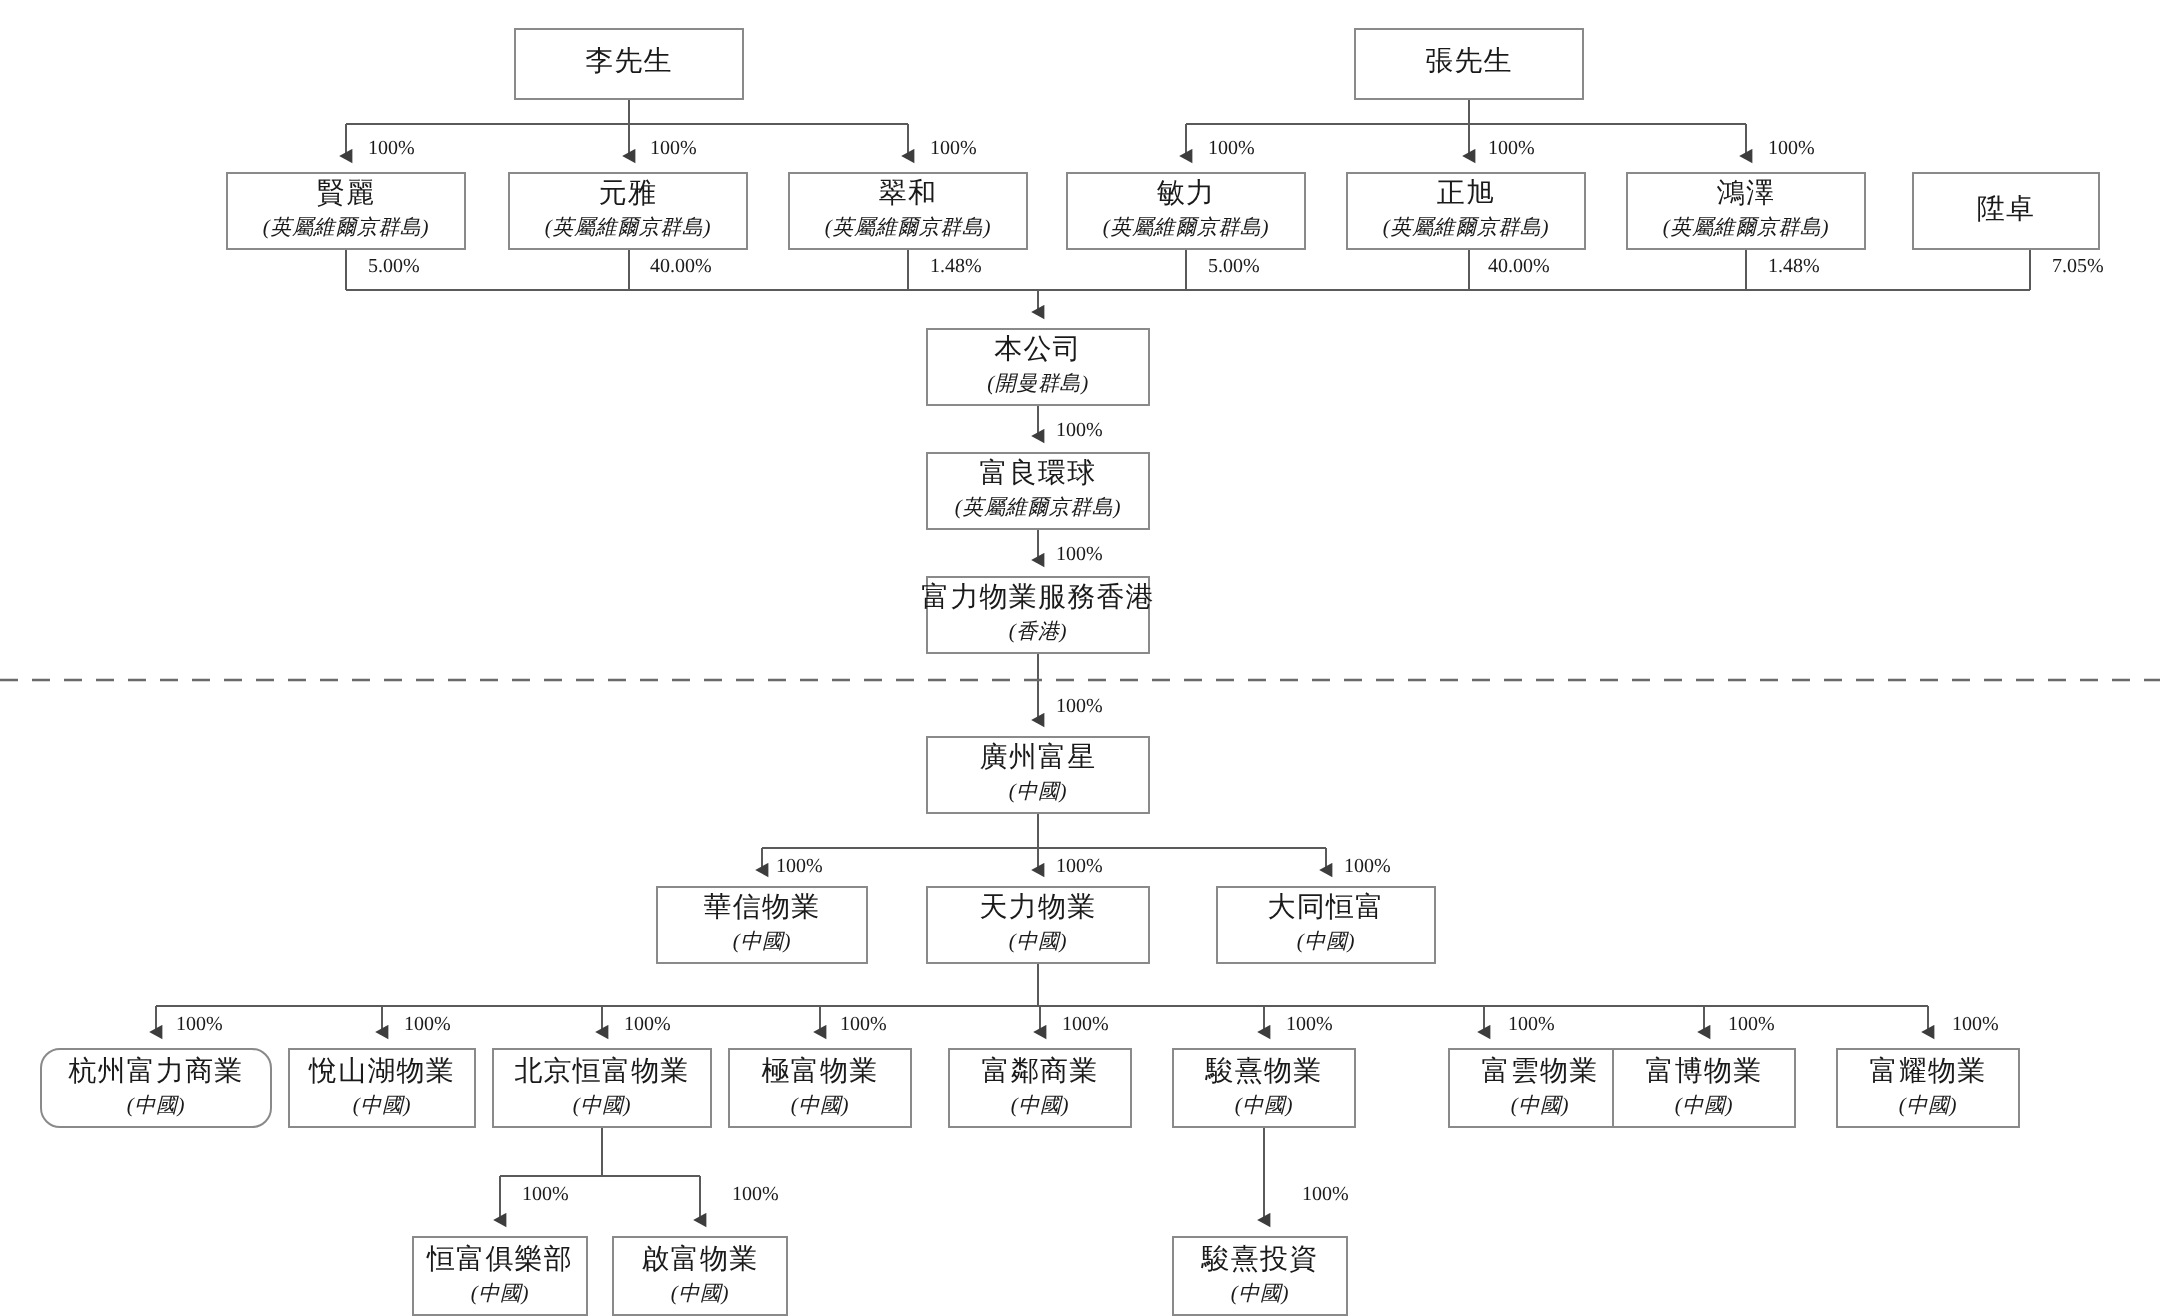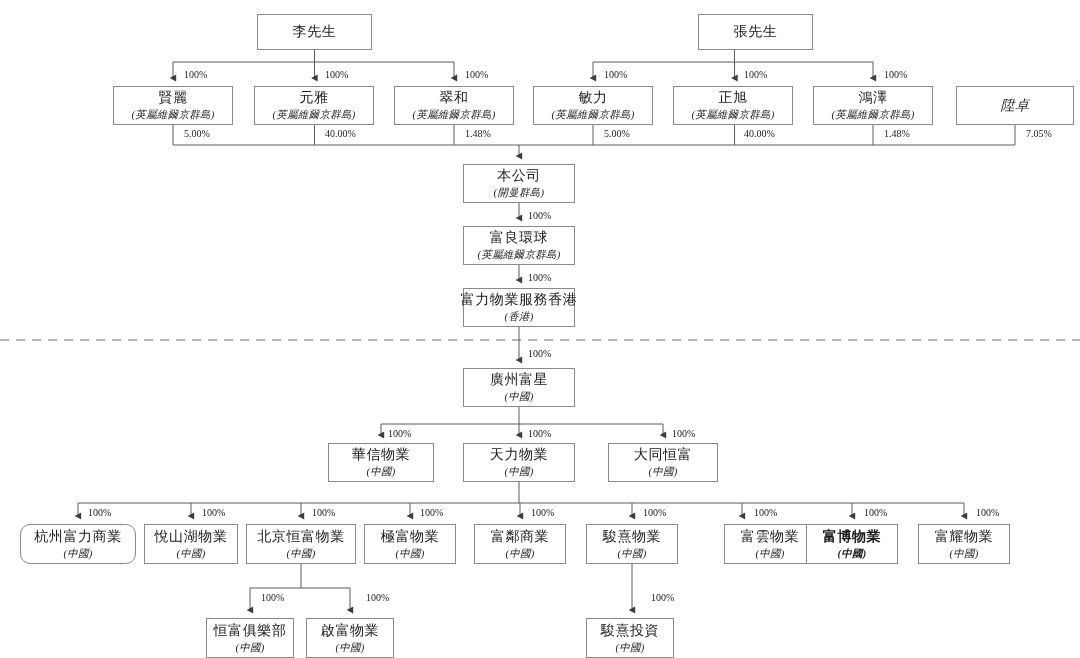--- a/index.html
+++ b/index.html
@@ -125,21 +125,21 @@
 
       <path d="M632,564 L632,610" marker-end="url(#arrow)"></path>
 
     </g>
   </svg>
 
   <div id="node-layer">
       <div class="node-box" style="left: 257px; top: 14px; width: 115px; height: 36px;">
         <div class="node-name">李先生</div>
       </div>
-      <div class="node-box" style="left: 698px; top: 14px; width: 115px; height: 36px;">
+      <div class="node-box" style="left: 677px; top: 14px; width: 115px; height: 36px;">
         <div class="node-name">張先生</div>
       </div>
       <div class="node-box" style="left: 113px; top: 86px; width: 120px; height: 39px;">
         <div class="node-name">賢麗</div>
         <div class="node-place">(英屬維爾京群島)</div>
       </div>
       <div class="node-box" style="left: 254px; top: 86px; width: 120px; height: 39px;">
         <div class="node-name">元雅</div>
         <div class="node-place">(英屬維爾京群島)</div>
       </div>
@@ -152,21 +152,21 @@
         <div class="node-place">(英屬維爾京群島)</div>
       </div>
       <div class="node-box" style="left: 673px; top: 86px; width: 120px; height: 39px;">
         <div class="node-name">正旭</div>
         <div class="node-place">(英屬維爾京群島)</div>
       </div>
       <div class="node-box" style="left: 813px; top: 86px; width: 120px; height: 39px;">
         <div class="node-name">鴻澤</div>
         <div class="node-place">(英屬維爾京群島)</div>
       </div>
-      <div class="node-box" style="left: 956px; top: 86px; width: 118px; height: 39px; font-style: italic;">
+      <div class="node-box" style="left: 956px; top: 86px; width: 94px; height: 39px;">
         <div class="node-name">陞卓</div>
       </div>
       <div class="node-box" style="left: 463px; top: 164px; width: 112px; height: 39px;">
         <div class="node-name">本公司</div>
         <div class="node-place">(開曼群島)</div>
       </div>
       <div class="node-box" style="left: 463px; top: 226px; width: 112px; height: 39px;">
         <div class="node-name">富良環球</div>
         <div class="node-place">(英屬維爾京群島)</div>
       </div>
@@ -211,21 +211,21 @@
         <div class="node-place">(中國)</div>
       </div>
       <div class="node-box" style="left: 586px; top: 524px; width: 92px; height: 40px;">
         <div class="node-name">駿熹物業</div>
         <div class="node-place">(中國)</div>
       </div>
       <div class="node-box" style="left: 696px; top: 524px; width: 92px; height: 40px; margin-left: 28px;">
         <div class="node-name">富雲物業</div>
         <div class="node-place">(中國)</div>
       </div>
-      <div class="node-box" style="left: 806px; top: 524px; width: 92px; height: 40px; font-weight: bold;">
+      <div class="node-box" style="left: 806px; top: 524px; width: 92px; height: 40px;">
         <div class="node-name">富博物業</div>
         <div class="node-place">(中國)</div>
       </div>
       <div class="node-box" style="left: 918px; top: 524px; width: 92px; height: 40px;">
         <div class="node-name">富耀物業</div>
         <div class="node-place">(中國)</div>
       </div>
       <div class="node-box" style="left: 206px; top: 618px; width: 88px; height: 40px;">
         <div class="node-name">恒富俱樂部</div>
         <div class="node-place">(中國)</div>

